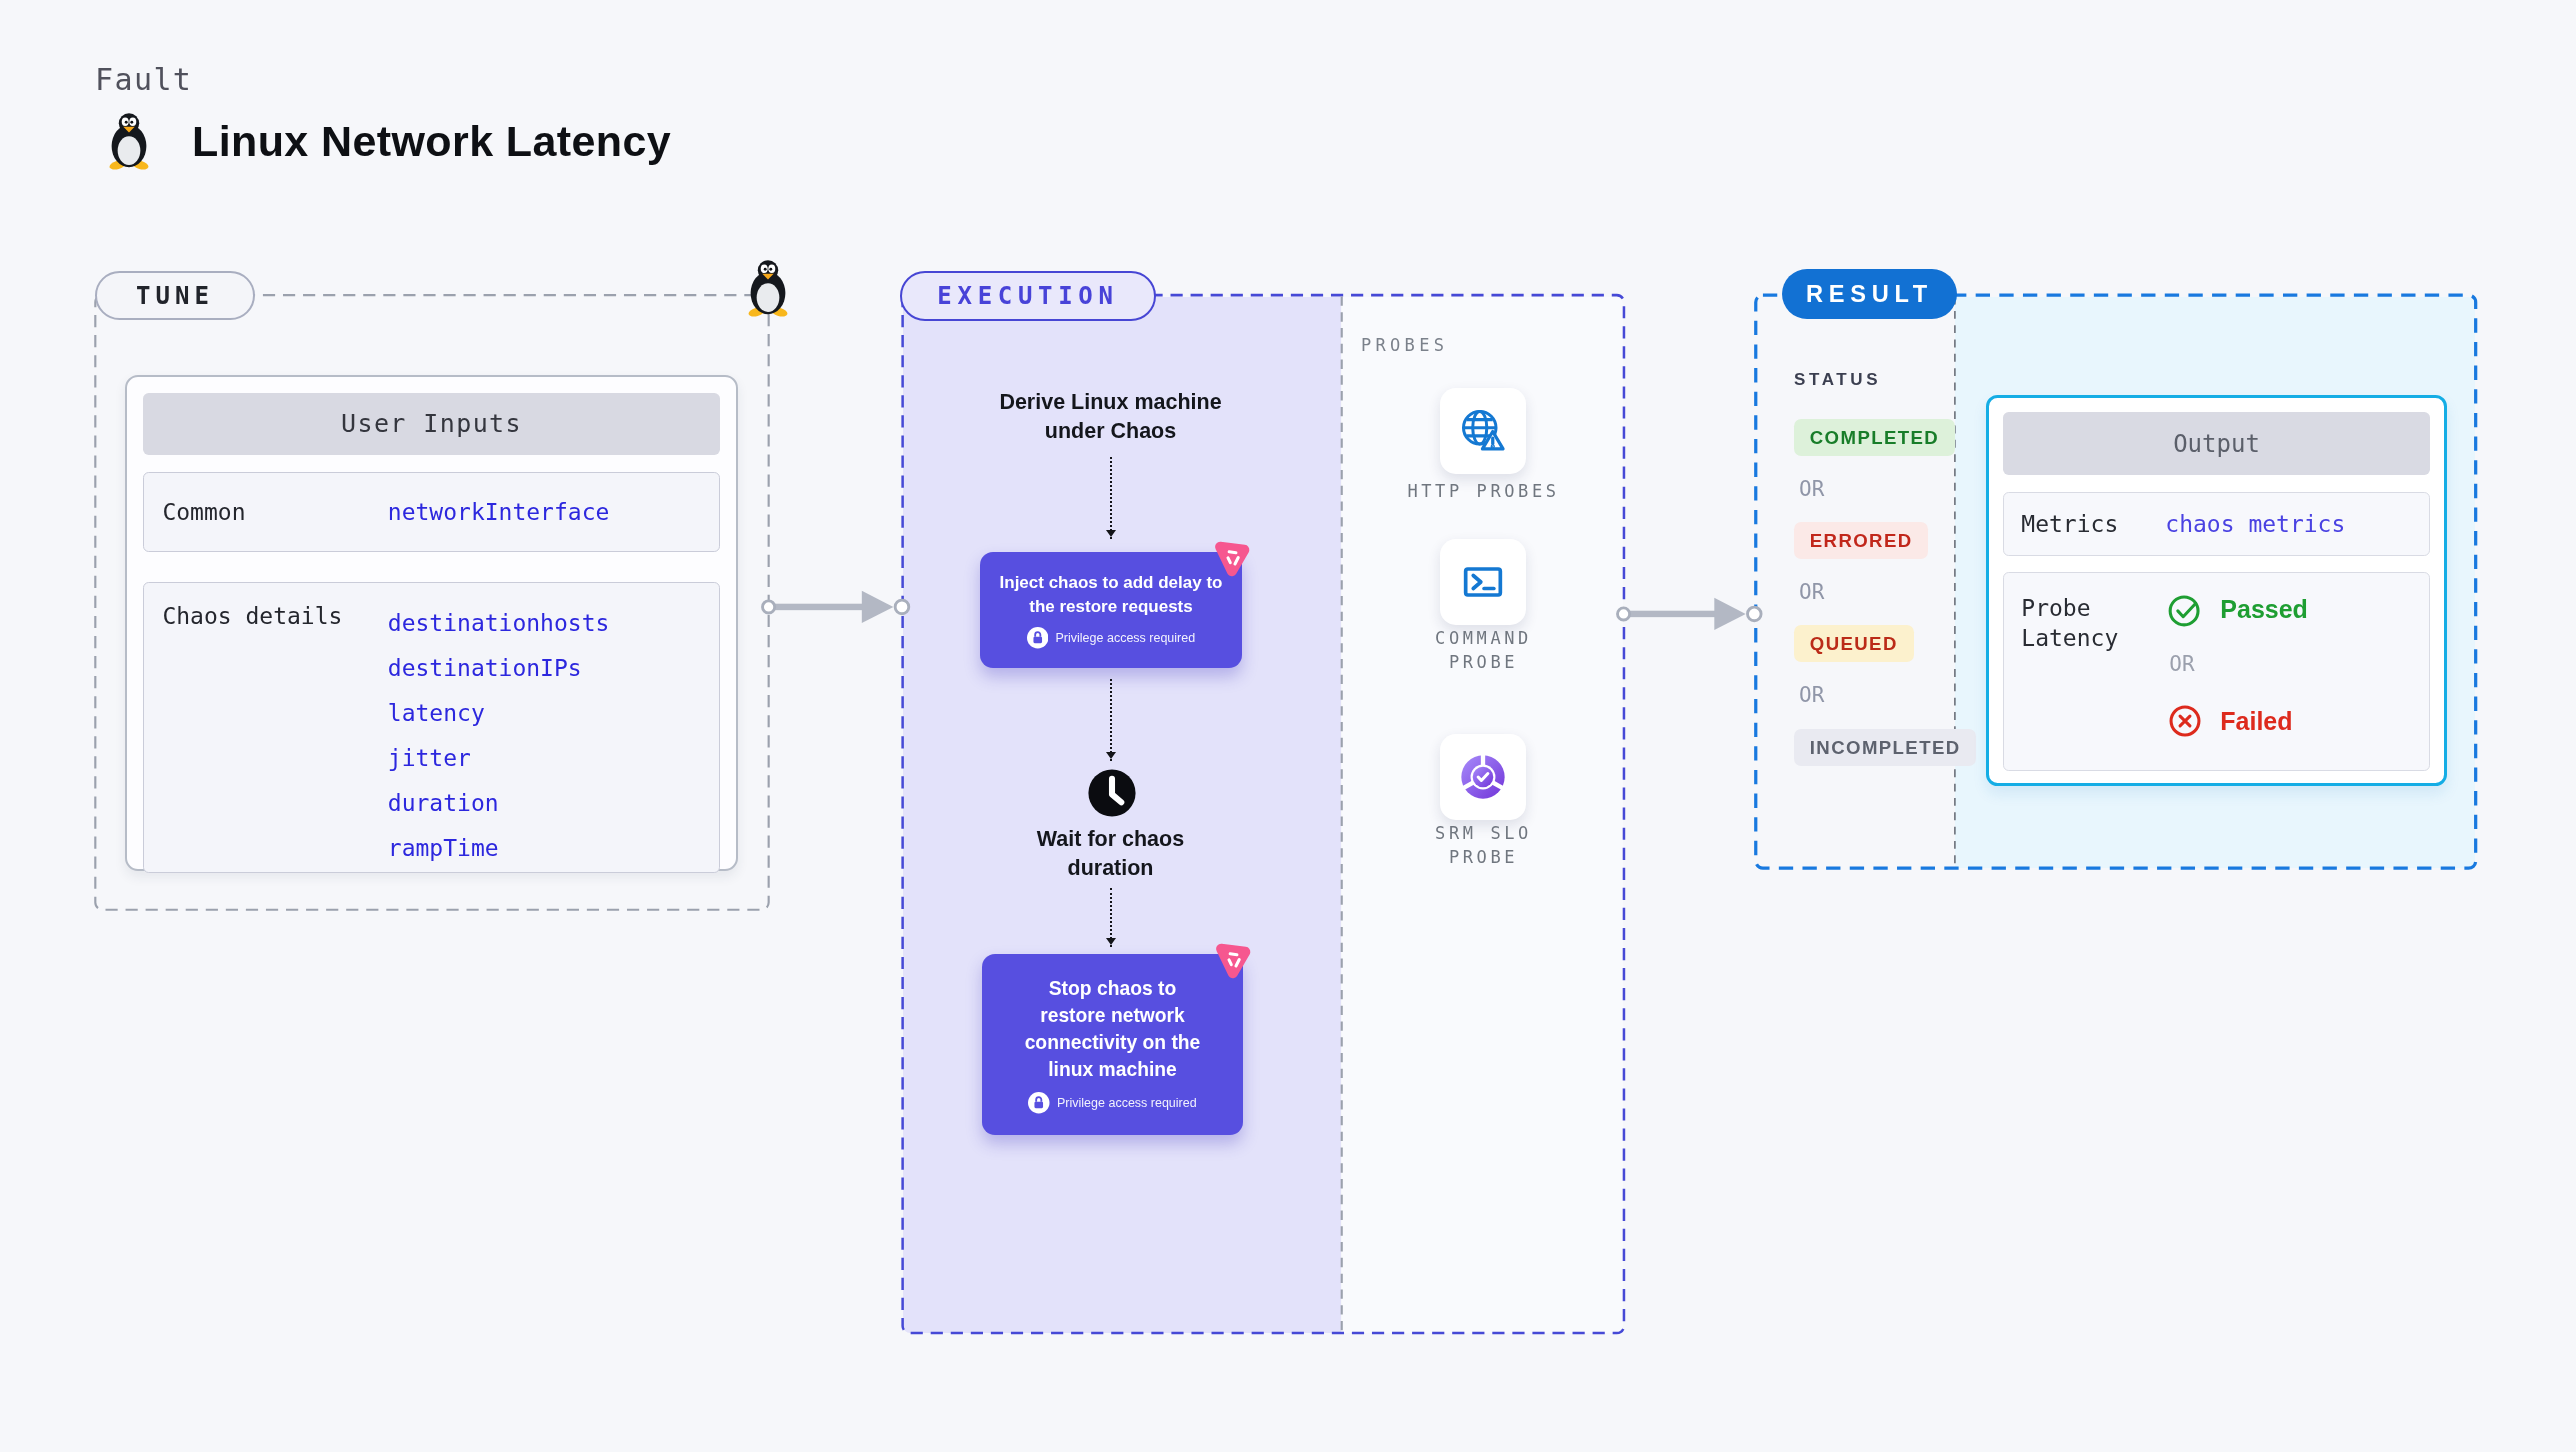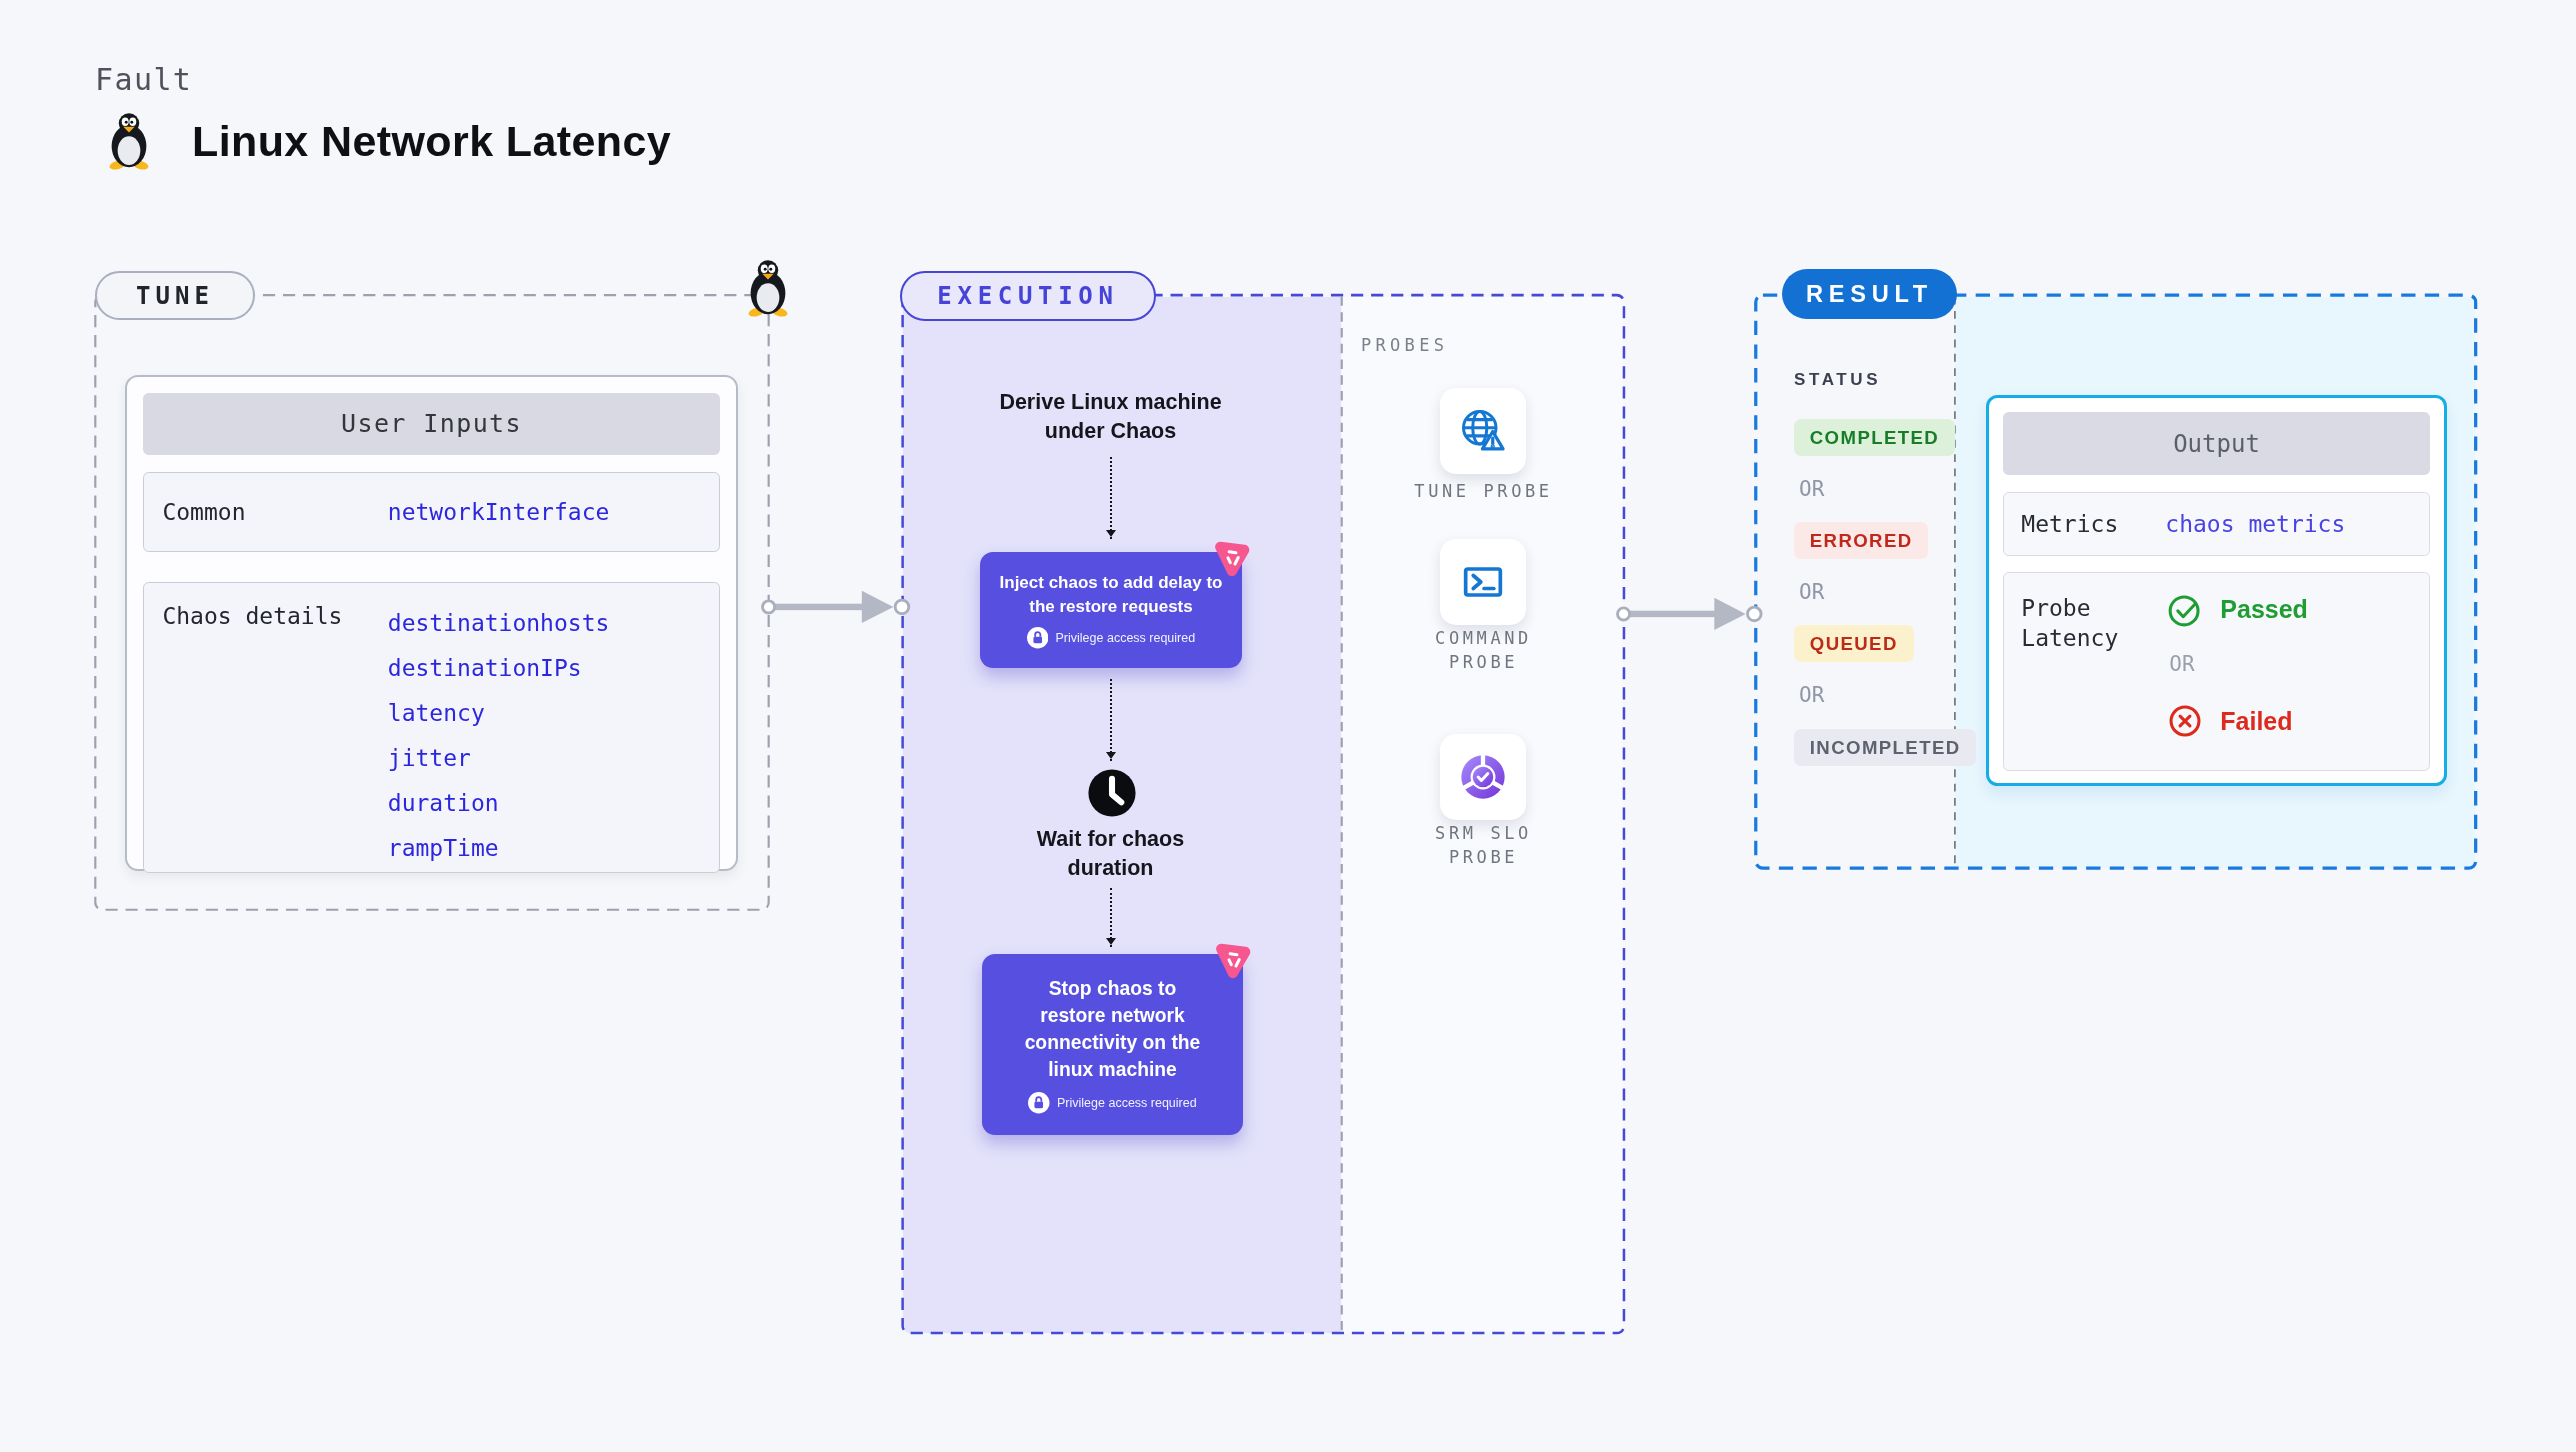--- a/index.html
+++ b/index.html
@@ -285,21 +285,21 @@
     <svg width="52" height="52" viewBox="0 0 48 48" fill="none" stroke="#1478d2" stroke-width="2.8">
       <circle cx="21" cy="21" r="15"></circle>
       <ellipse cx="21" cy="21" rx="6.5" ry="15"></ellipse>
       <path d="M6.5 21 h29 M9 13.5 h24 M9 28.5 h24"></path>
       <path d="M33 24.5 l9.5 16 h-19 z" fill="#ffffff" stroke-width="3" stroke-linejoin="round"></path>
       <path d="M33 30.5 v5" stroke-width="3" stroke-linecap="round"></path>
       <circle cx="33" cy="38.2" r="0.6" fill="#1478d2"></circle>
     </svg>
   </div>
   <div class="abs mono probe-label" style="top:479px">
-    <div>TUNE PROBE</div>
+    <div>HTTP PROBES</div>
   </div>
 
   <div class="abs probe-card" style="top:539px">
     <svg width="52" height="52" viewBox="0 0 48 48" fill="none" stroke="#1478d2" stroke-width="3.4" stroke-linecap="round" stroke-linejoin="round">
       <path d="M10 12 h28 a2 2 0 0 1 2 2 v20 a2 2 0 0 1 -2 2 h-28 a2 2 0 0 1 -2 -2 v-20 a2 2 0 0 1 2 -2 z"></path>
       <path d="M15 18 l7 6 -7 6"></path>
       <path d="M25 30 h9"></path>
     </svg>
   </div>
   <div class="abs mono probe-label" style="top:626px">

